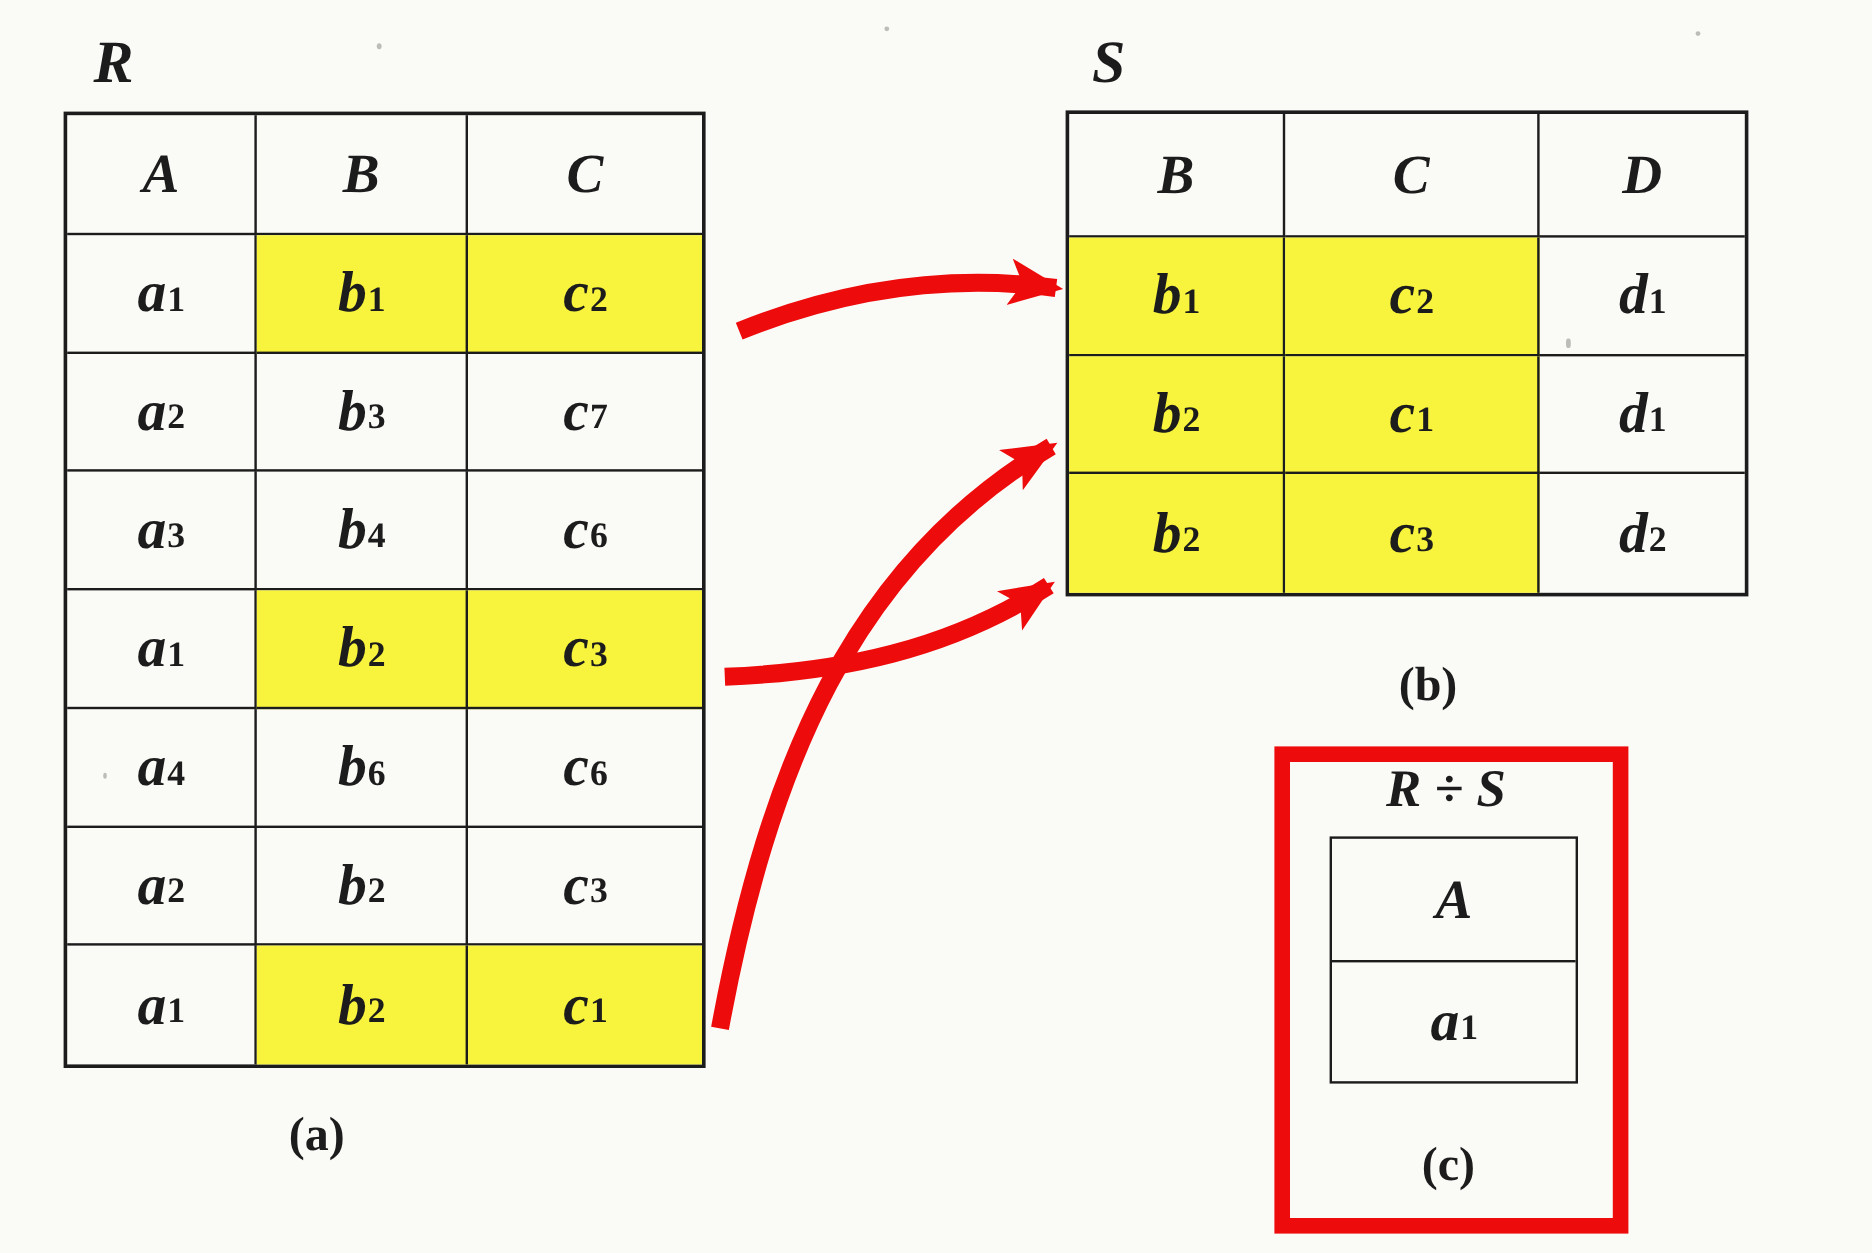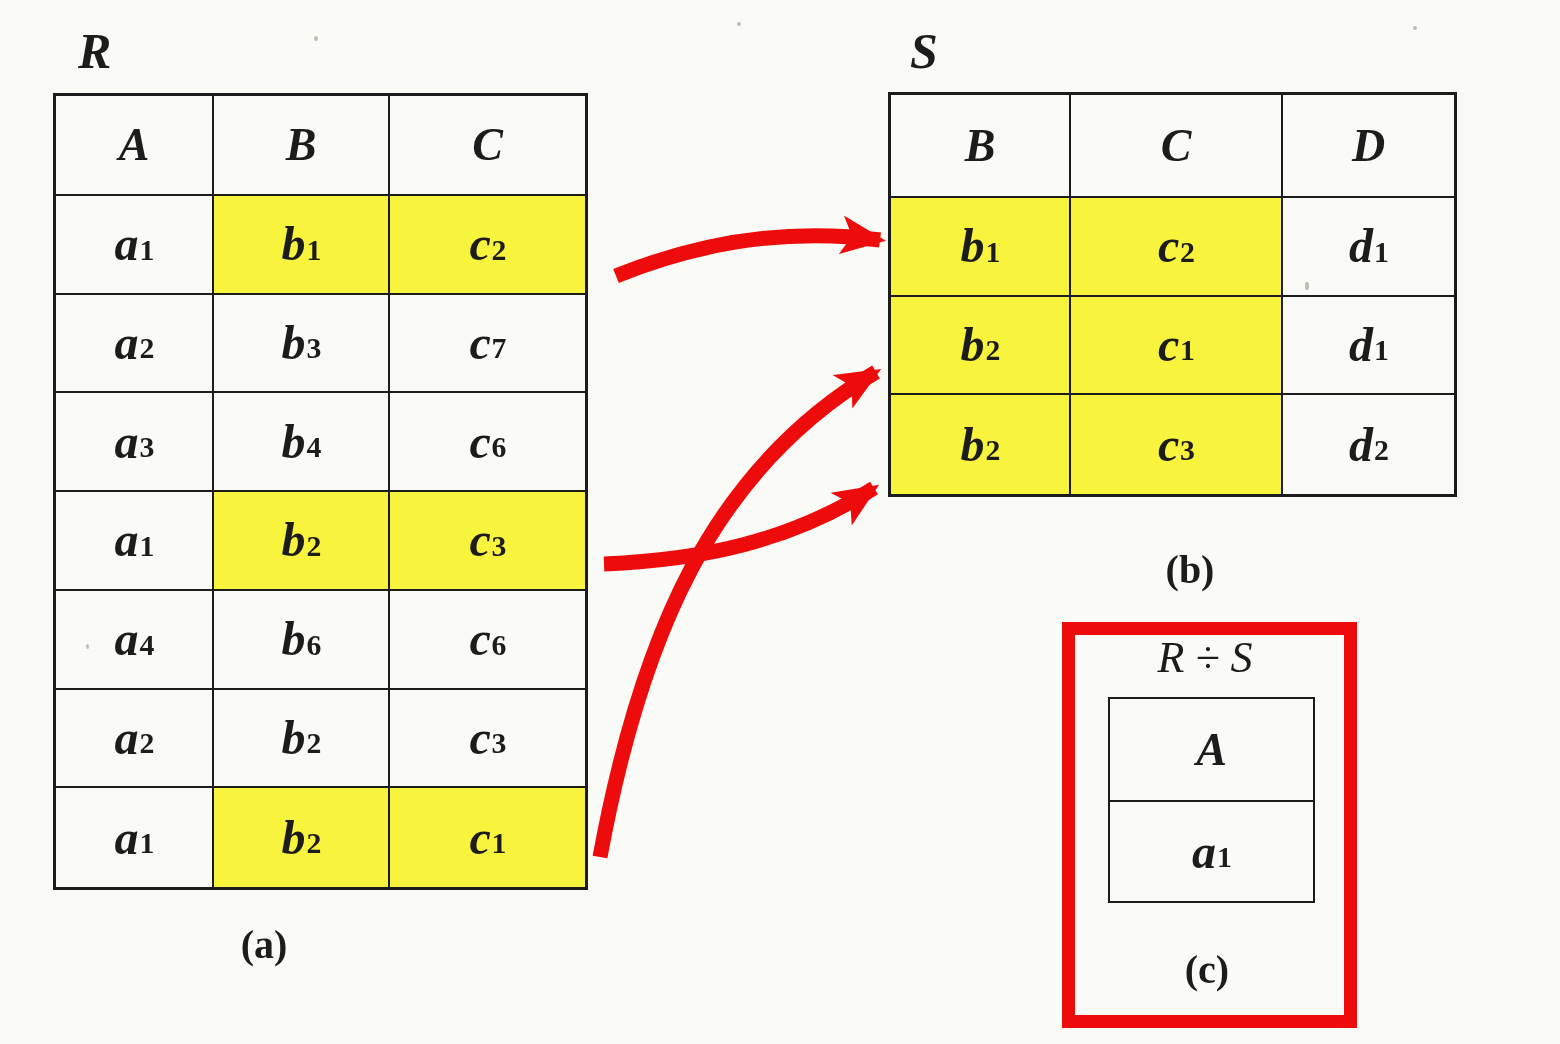--- a/index.html
+++ b/index.html
@@ -24,21 +24,21 @@
     color:var(--ink);line-height:1;
   }
   
   .caption{
     position:absolute;transform:translateX(-50%);
     font-size:40px;font-weight:bold;color:var(--ink);line-height:1;
   }
   
   .expr-title{
     position:absolute;transform:translateX(-50%);
-    font-size:44px;font-weight:normal;font-style:italic;
+    font-size:44px;font-weight:bold;font-style:italic;
     color:var(--ink);line-height:1;
   }
 
   .tbl{
     position:absolute;display:grid;
     border:3px solid var(--ink);
     box-sizing:border-box;
     background:transparent;
   }
   #tbl-r{left:53px;top:93px;width:535px;height:797px;

